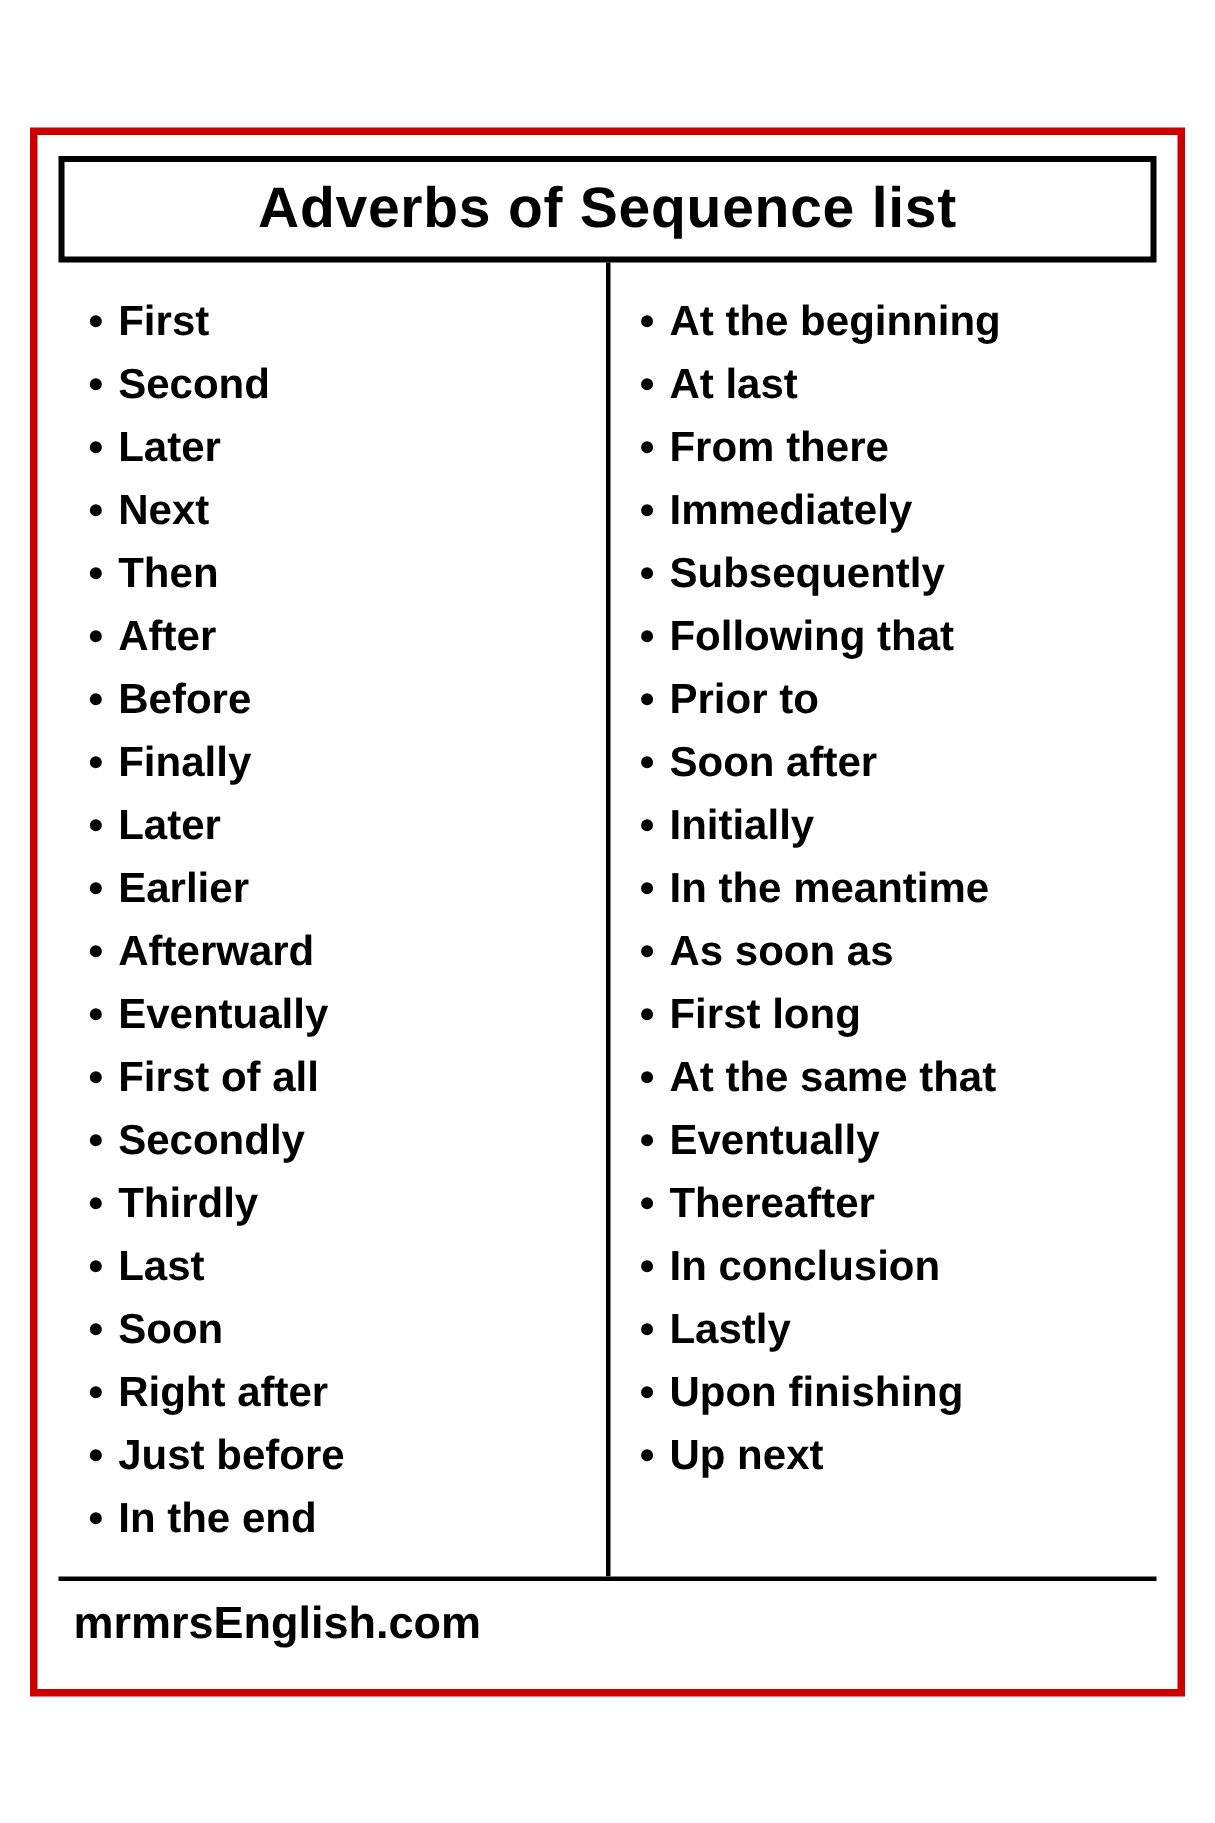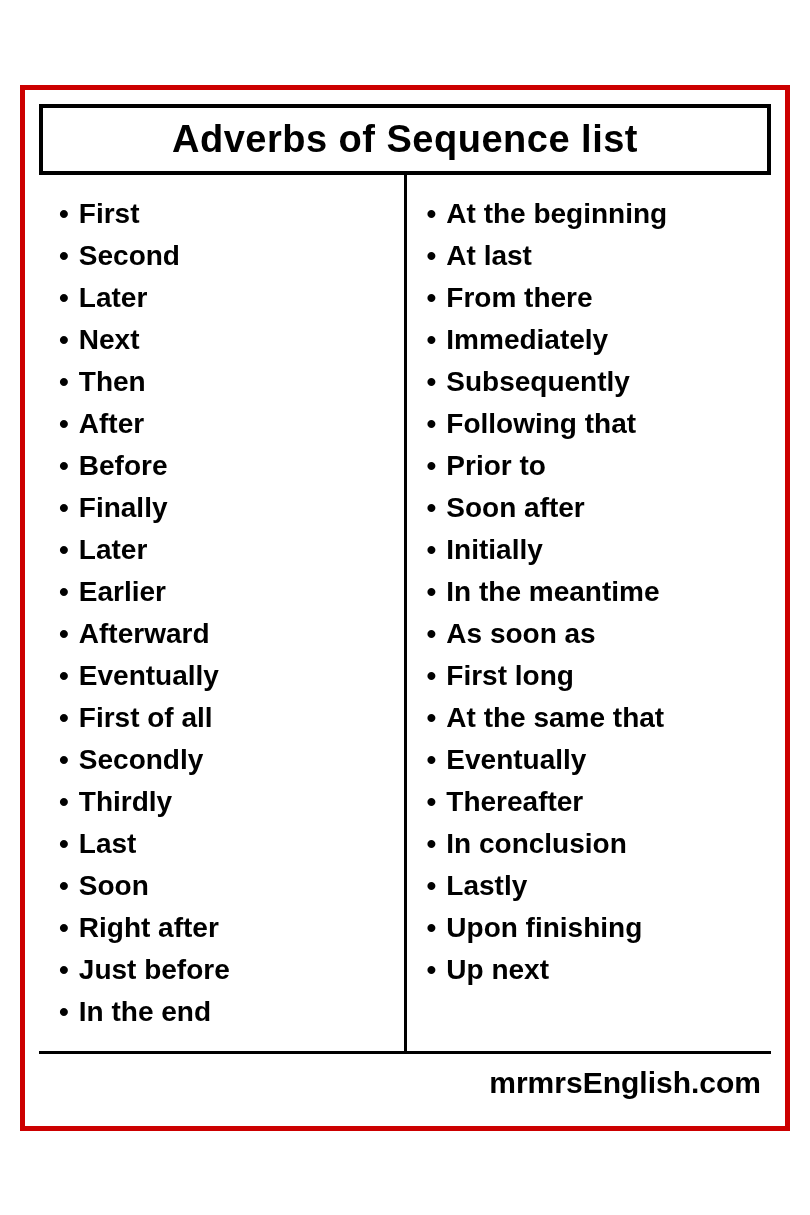--- a/index.html
+++ b/index.html
@@ -80,21 +80,21 @@
       content: '•';
       color: #000;
       font-size: 28px;
       flex-shrink: 0;
     }
 
     .footer {
       border-top: 3px solid #000;
       margin: 0 14px 14px 14px;
       padding: 12px 10px;
-      text-align: right;
+      text-align: left;
       background: #fff;
     }
 
     .footer span {
       font-size: 30px;
       font-weight: 900;
       font-family: Arial, sans-serif;
       color: #000;
     }
   </style>

